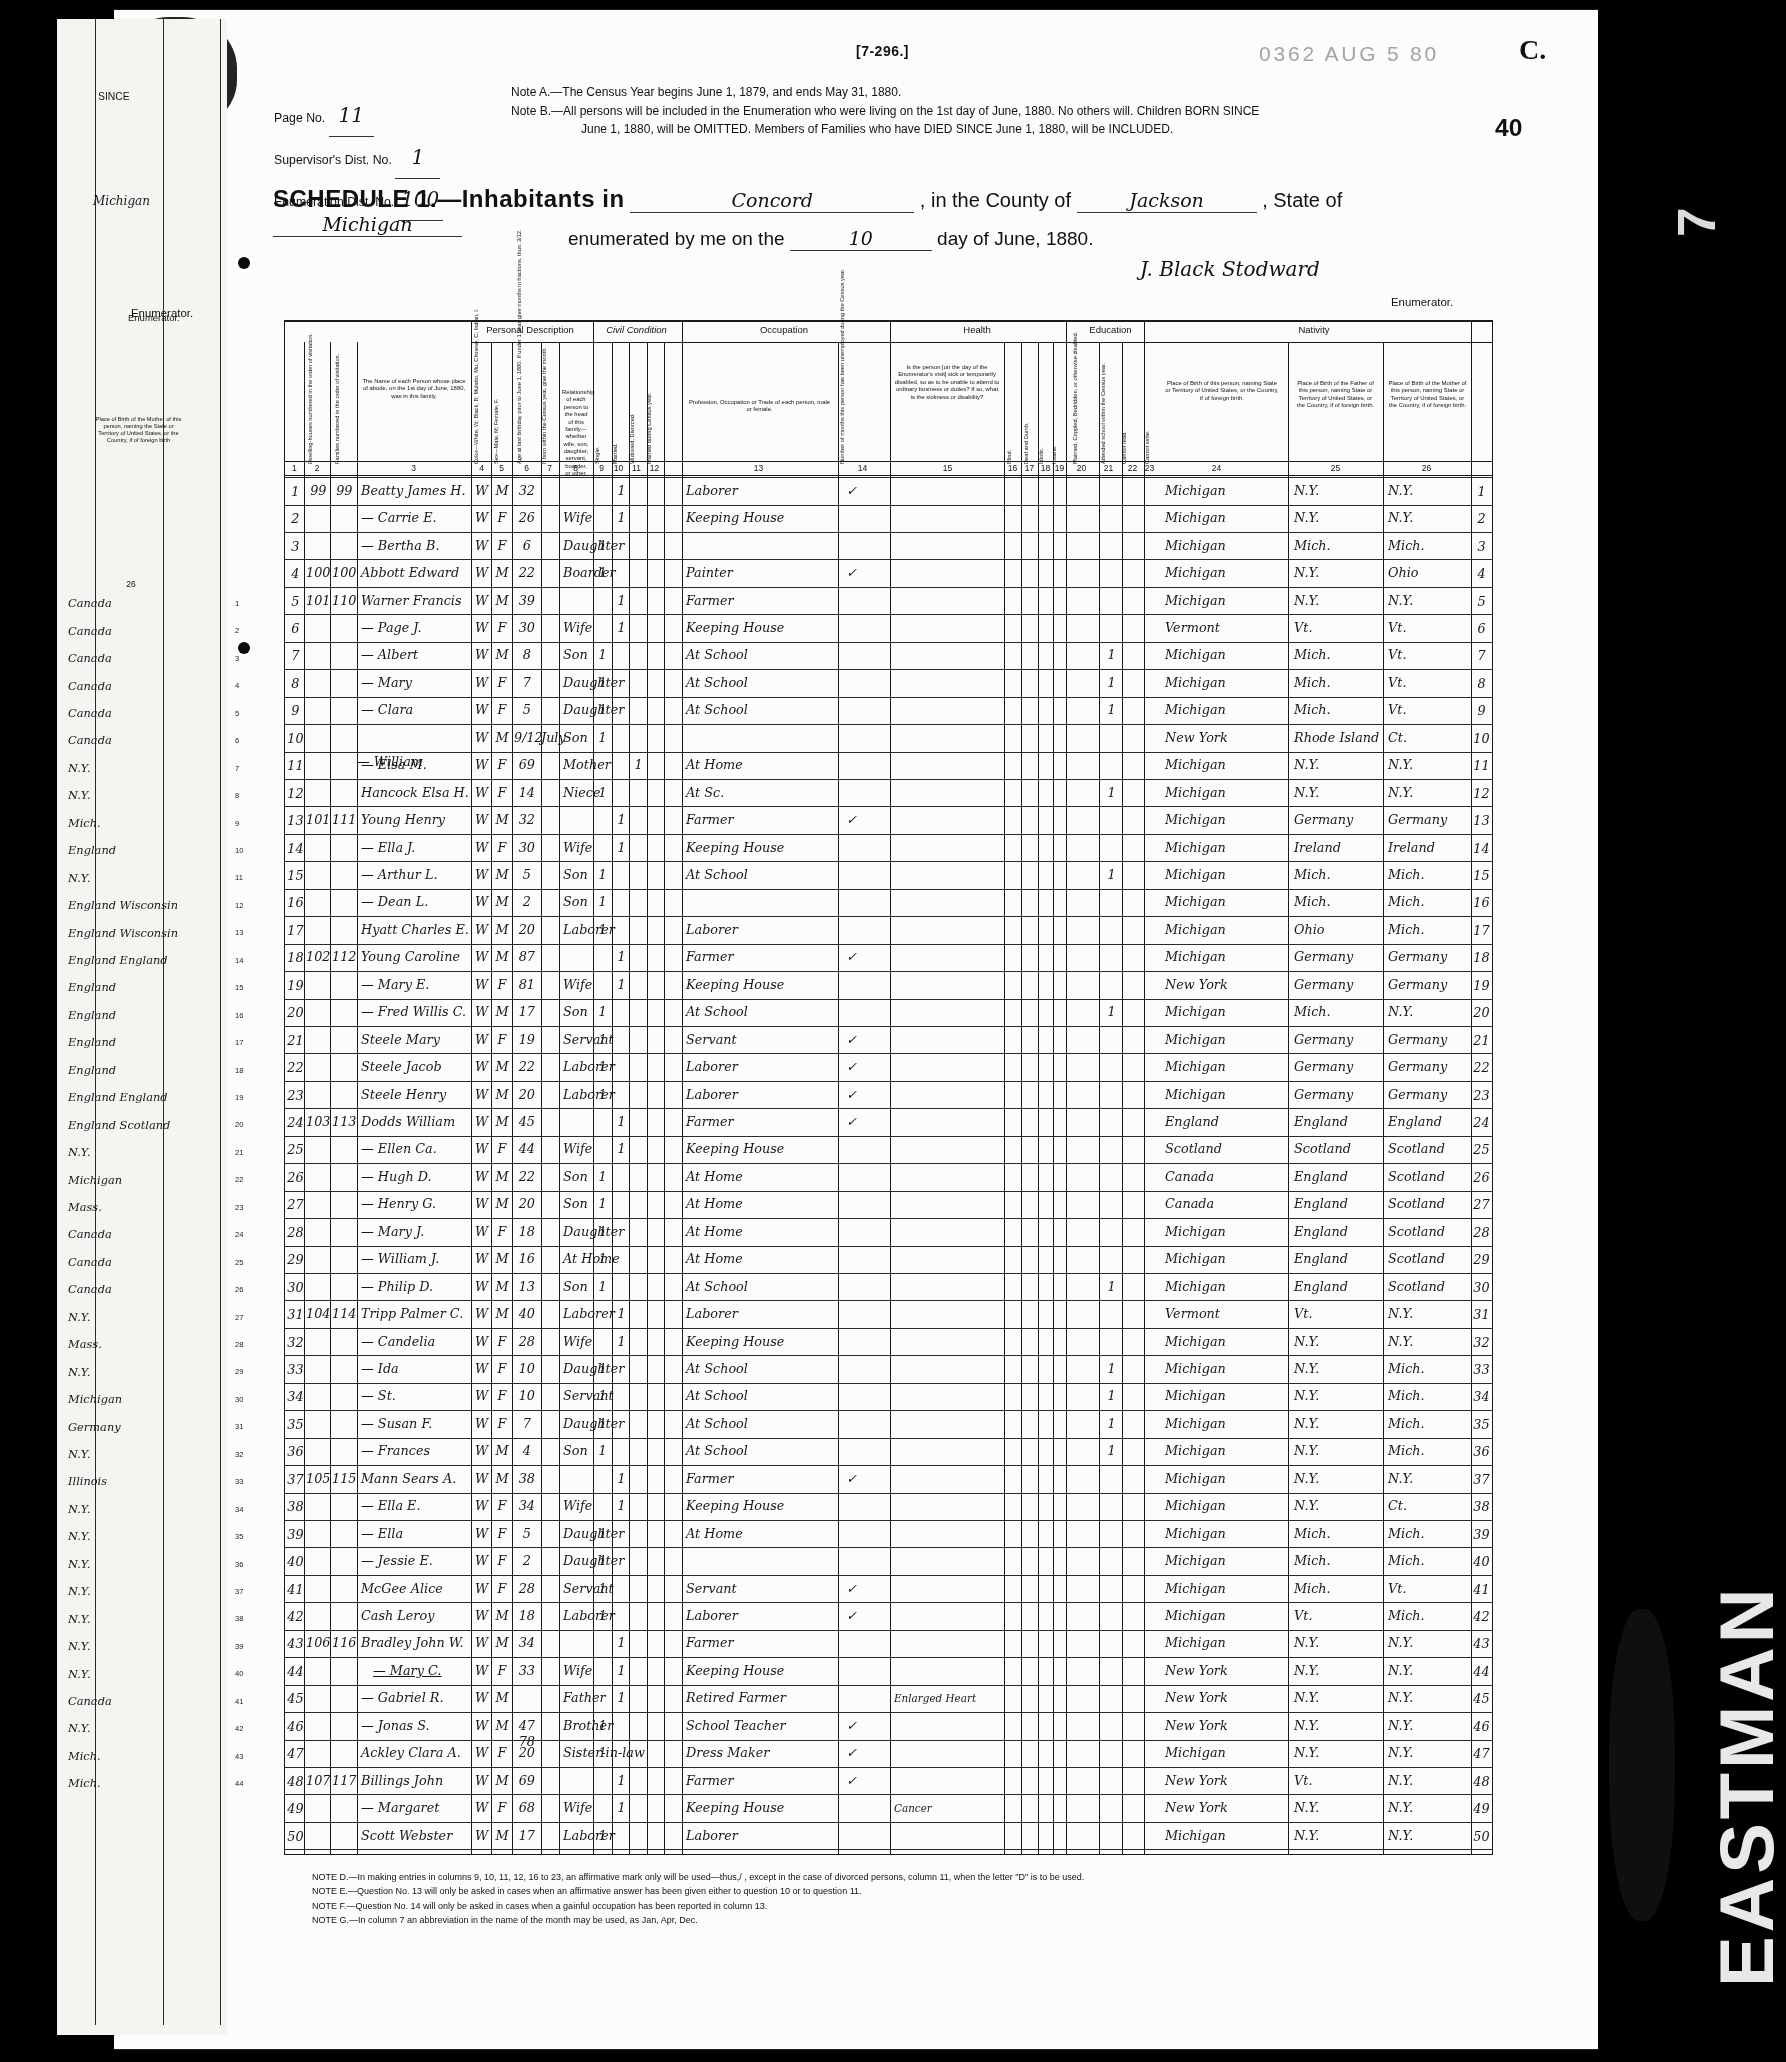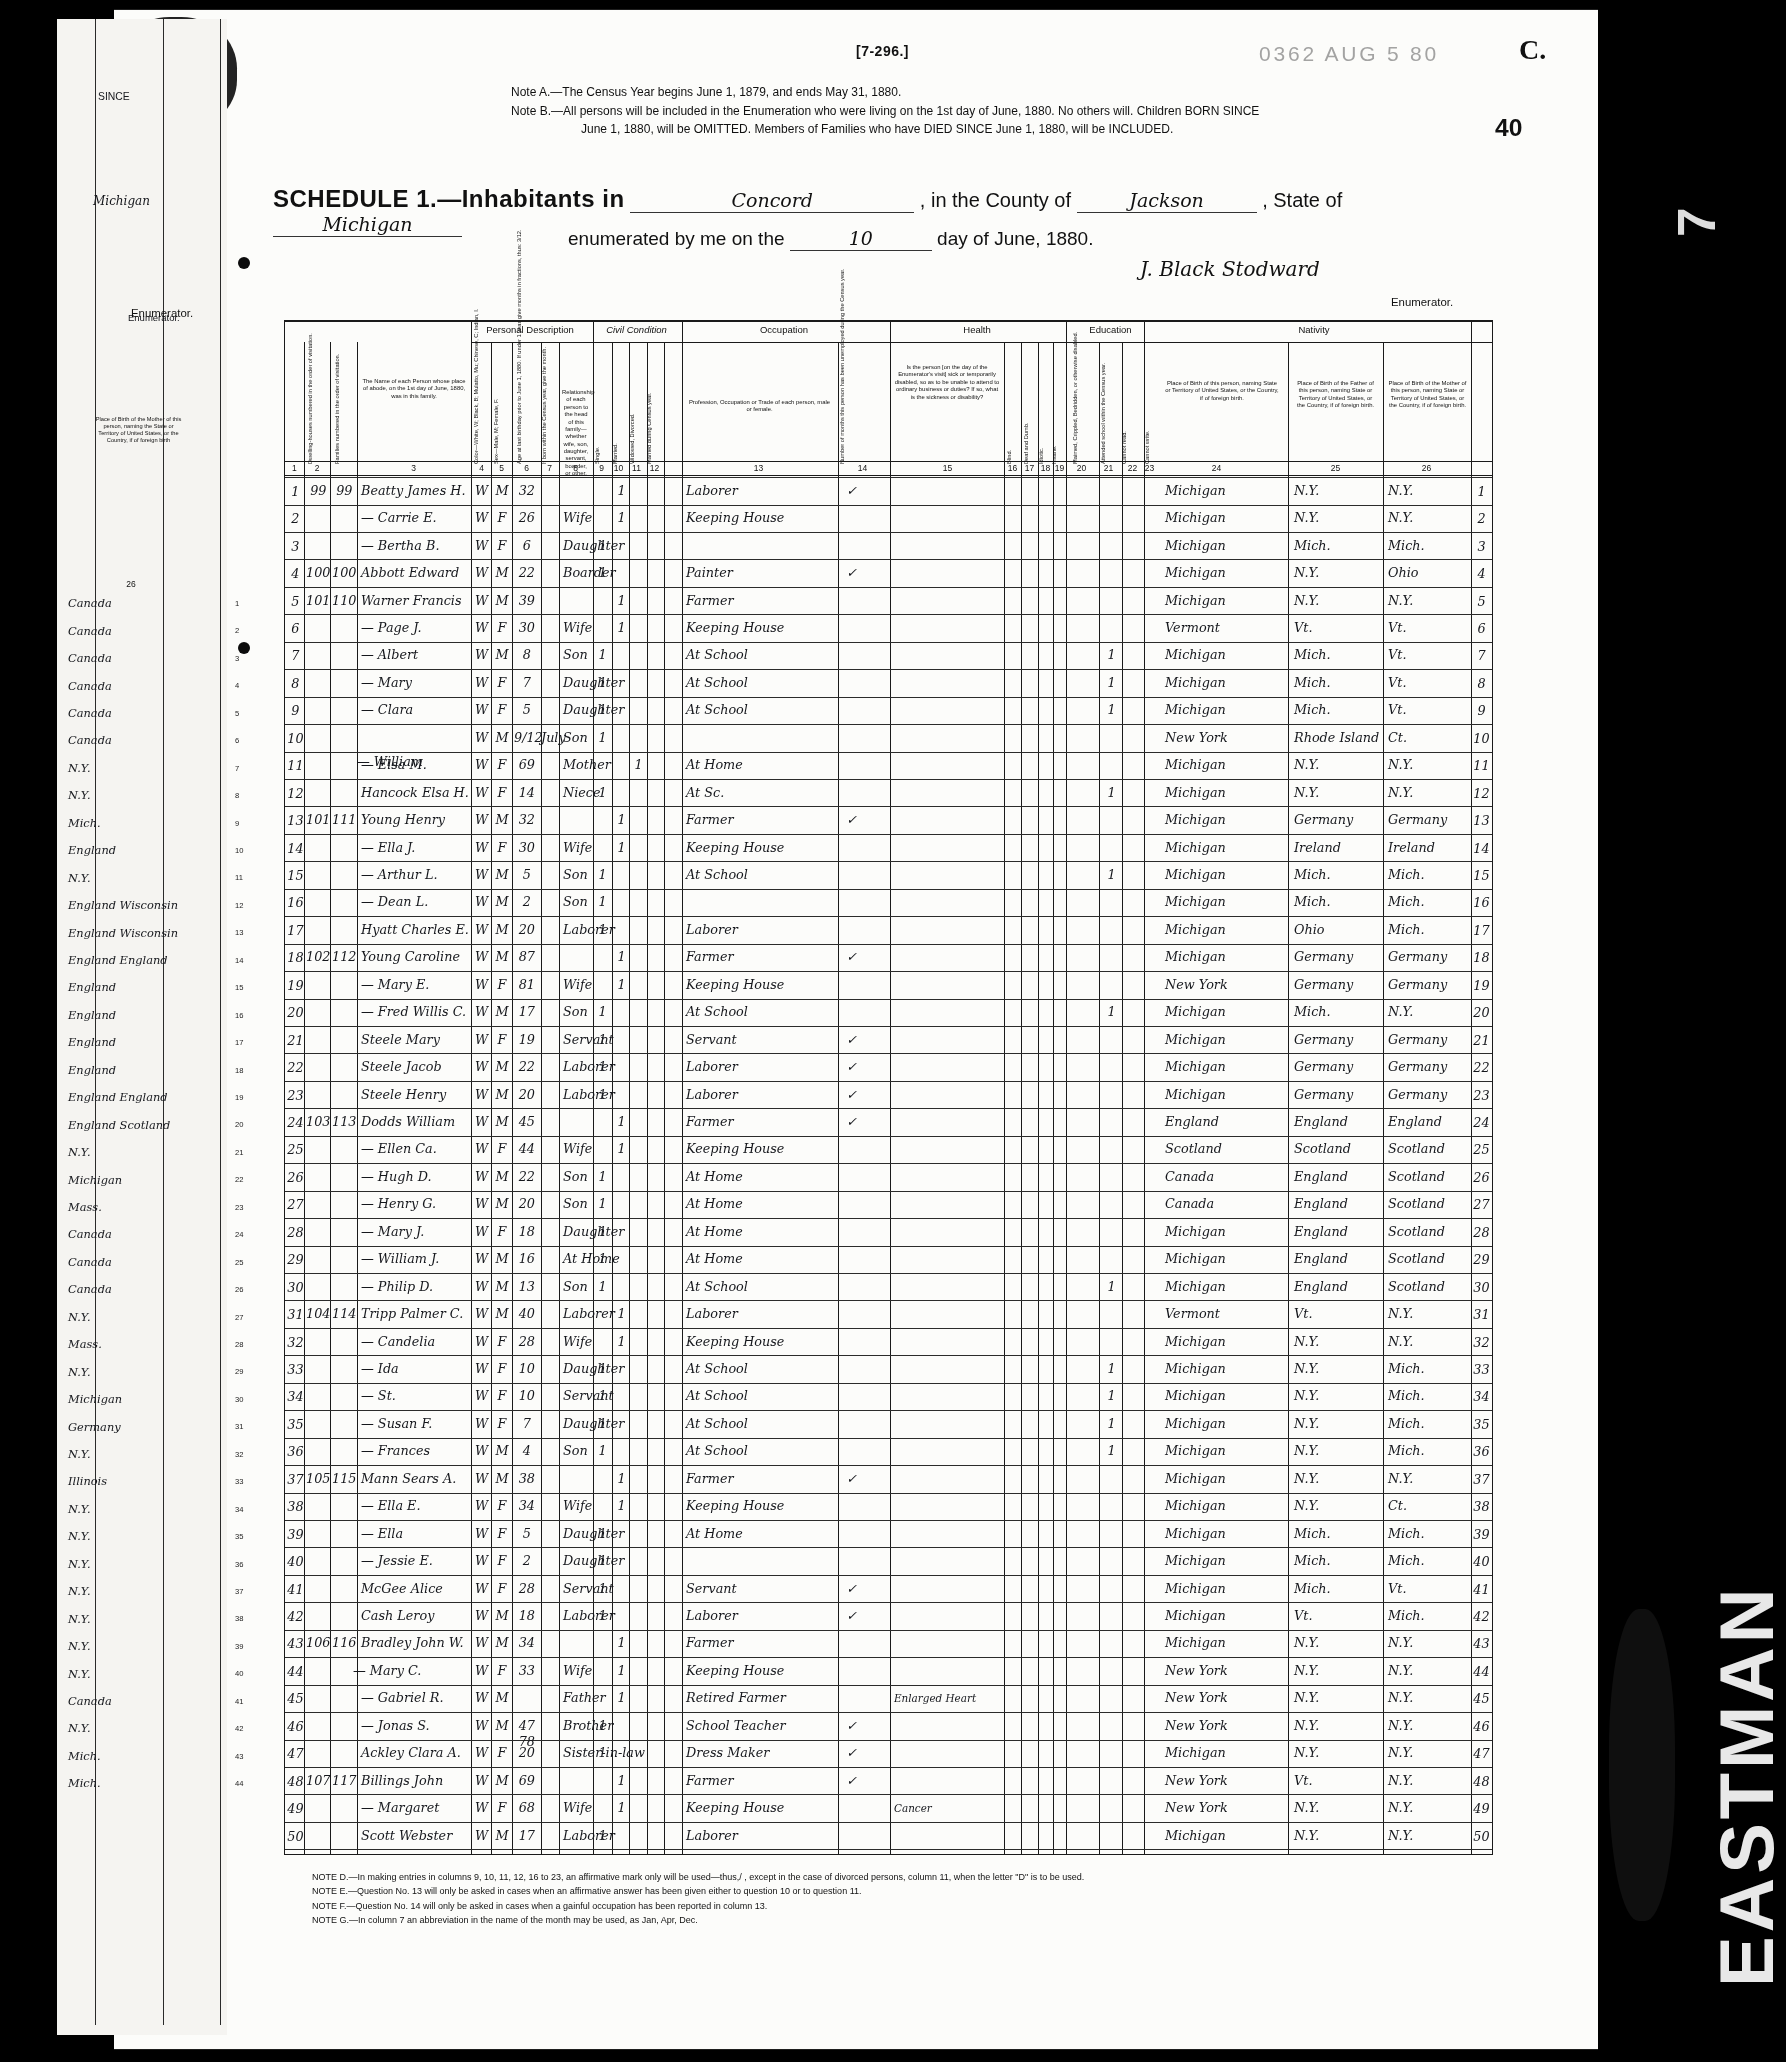--- a/index.html
+++ b/index.html
@@ -217,20 +217,28 @@
   <div class="letter-c">C.</div>
   <div class="num40">40</div>
   <div class="stamp">0362  AUG 5  80</div>
 
   <div class="notes">
     <div>Note A.—The Census Year begins June 1, 1879, and ends May 31, 1880.</div>
     <div>Note B.—All persons will be included in the Enumeration who were living on the 1st day of June, 1880.  No others will.  Children BORN SINCE</div>
     <div style="padding-left:70px;">June 1, 1880, will be OMITTED.  Members of Families who have DIED SINCE June 1, 1880, will be INCLUDED.</div>
   </div>
 
+  <div class="pageno-block">
+    <div><span class="lbl">Page No.</span>
+      <span class="line-under hand hand-lg">11</span></div>
+    <div><span class="lbl">Supervisor's Dist. No.</span>
+      <span class="line-under hand hand-lg">1</span></div>
+    <div><span class="lbl">Enumeration Dist. No.</span>
+      <span class="line-under hand hand-lg">100</span></div>
+  </div>
 
   <div class="sched">
     <span class="big">SCHEDULE 1.—Inhabitants in</span>
     <span class="fill" style="width:284px;">Concord</span>
     <span>, in the County of</span>
     <span class="fill" style="width:180px;">Jackson</span>
     <span>, State of</span>
     <span class="fill" style="width:189px;">Michigan</span>
   </div>
 
@@ -1024,21 +1032,21 @@
           <div class="cell c" style="left: 229px; top: 1314px; width: 25.6px; text-align: center;">34</div>
           <div class="cell c" style="left: 329px; top: 1314px; width: 15px; text-align: center;">1</div>
           <div class="cell" style="left: 401px; top: 1314px;">Farmer</div>
           <div class="cell" style="left: 880px; top: 1314px;">Michigan</div>
           <div class="cell" style="left: 1009px; top: 1314px;">N.Y.</div>
           <div class="cell" style="left: 1103px; top: 1314px;">N.Y.</div>
         </div>
         <div>
           <div class="cell c" style="left: 1.9px; top: 1343px; width: 17px; text-align: center;">44</div>
           <div class="cell c" style="left: 1188px; top: 1343px; width: 17px; text-align: center;">44</div>
-          <div class="cell" style="left: 68px; top: 1342px;">— Mary C.</div>
+          <div class="cell" style="left: 88px; top: 1342px; text-decoration: underline;">— Mary C.</div>
           <div class="cell c" style="left: 188px; top: 1342px; width: 17px; text-align: center;">W</div>
           <div class="cell c" style="left: 208px; top: 1342px; width: 18px; text-align: center;">F</div>
           <div class="cell c" style="left: 229px; top: 1342px; width: 25.6px; text-align: center;">33</div>
           <div class="cell" style="left: 278px; top: 1342px;">Wife</div>
           <div class="cell c" style="left: 329px; top: 1342px; width: 15px; text-align: center;">1</div>
           <div class="cell" style="left: 401px; top: 1342px;">Keeping House</div>
           <div class="cell" style="left: 880px; top: 1342px;">New York</div>
           <div class="cell" style="left: 1009px; top: 1342px;">N.Y.</div>
           <div class="cell" style="left: 1103px; top: 1342px;">N.Y.</div>
         </div>

